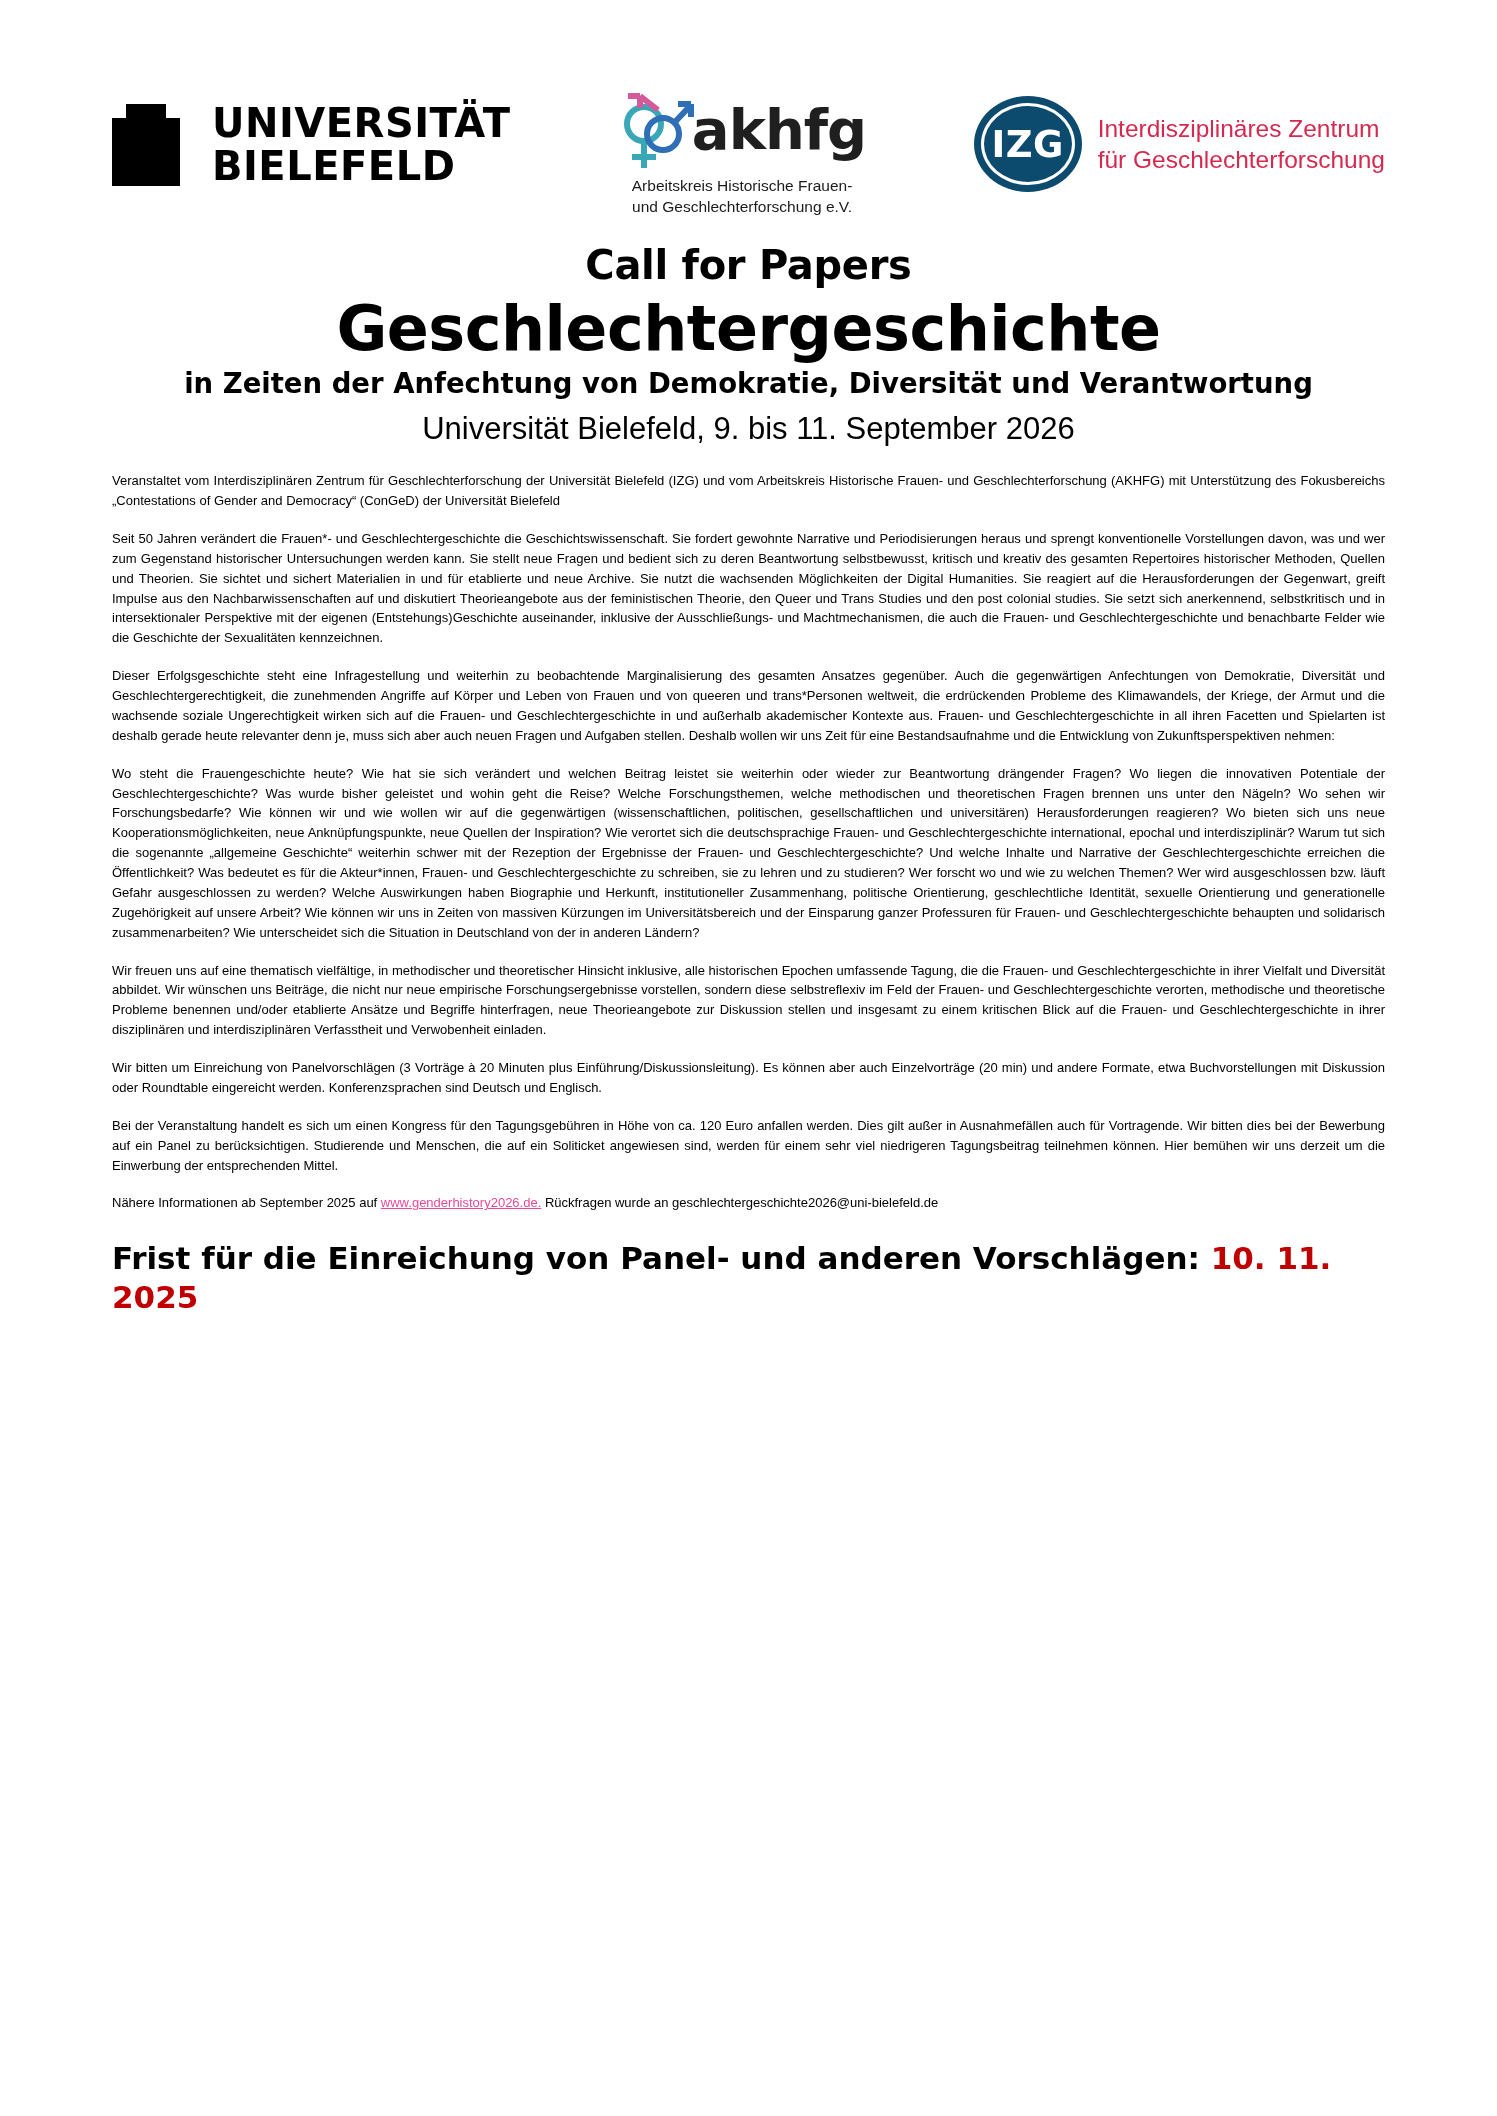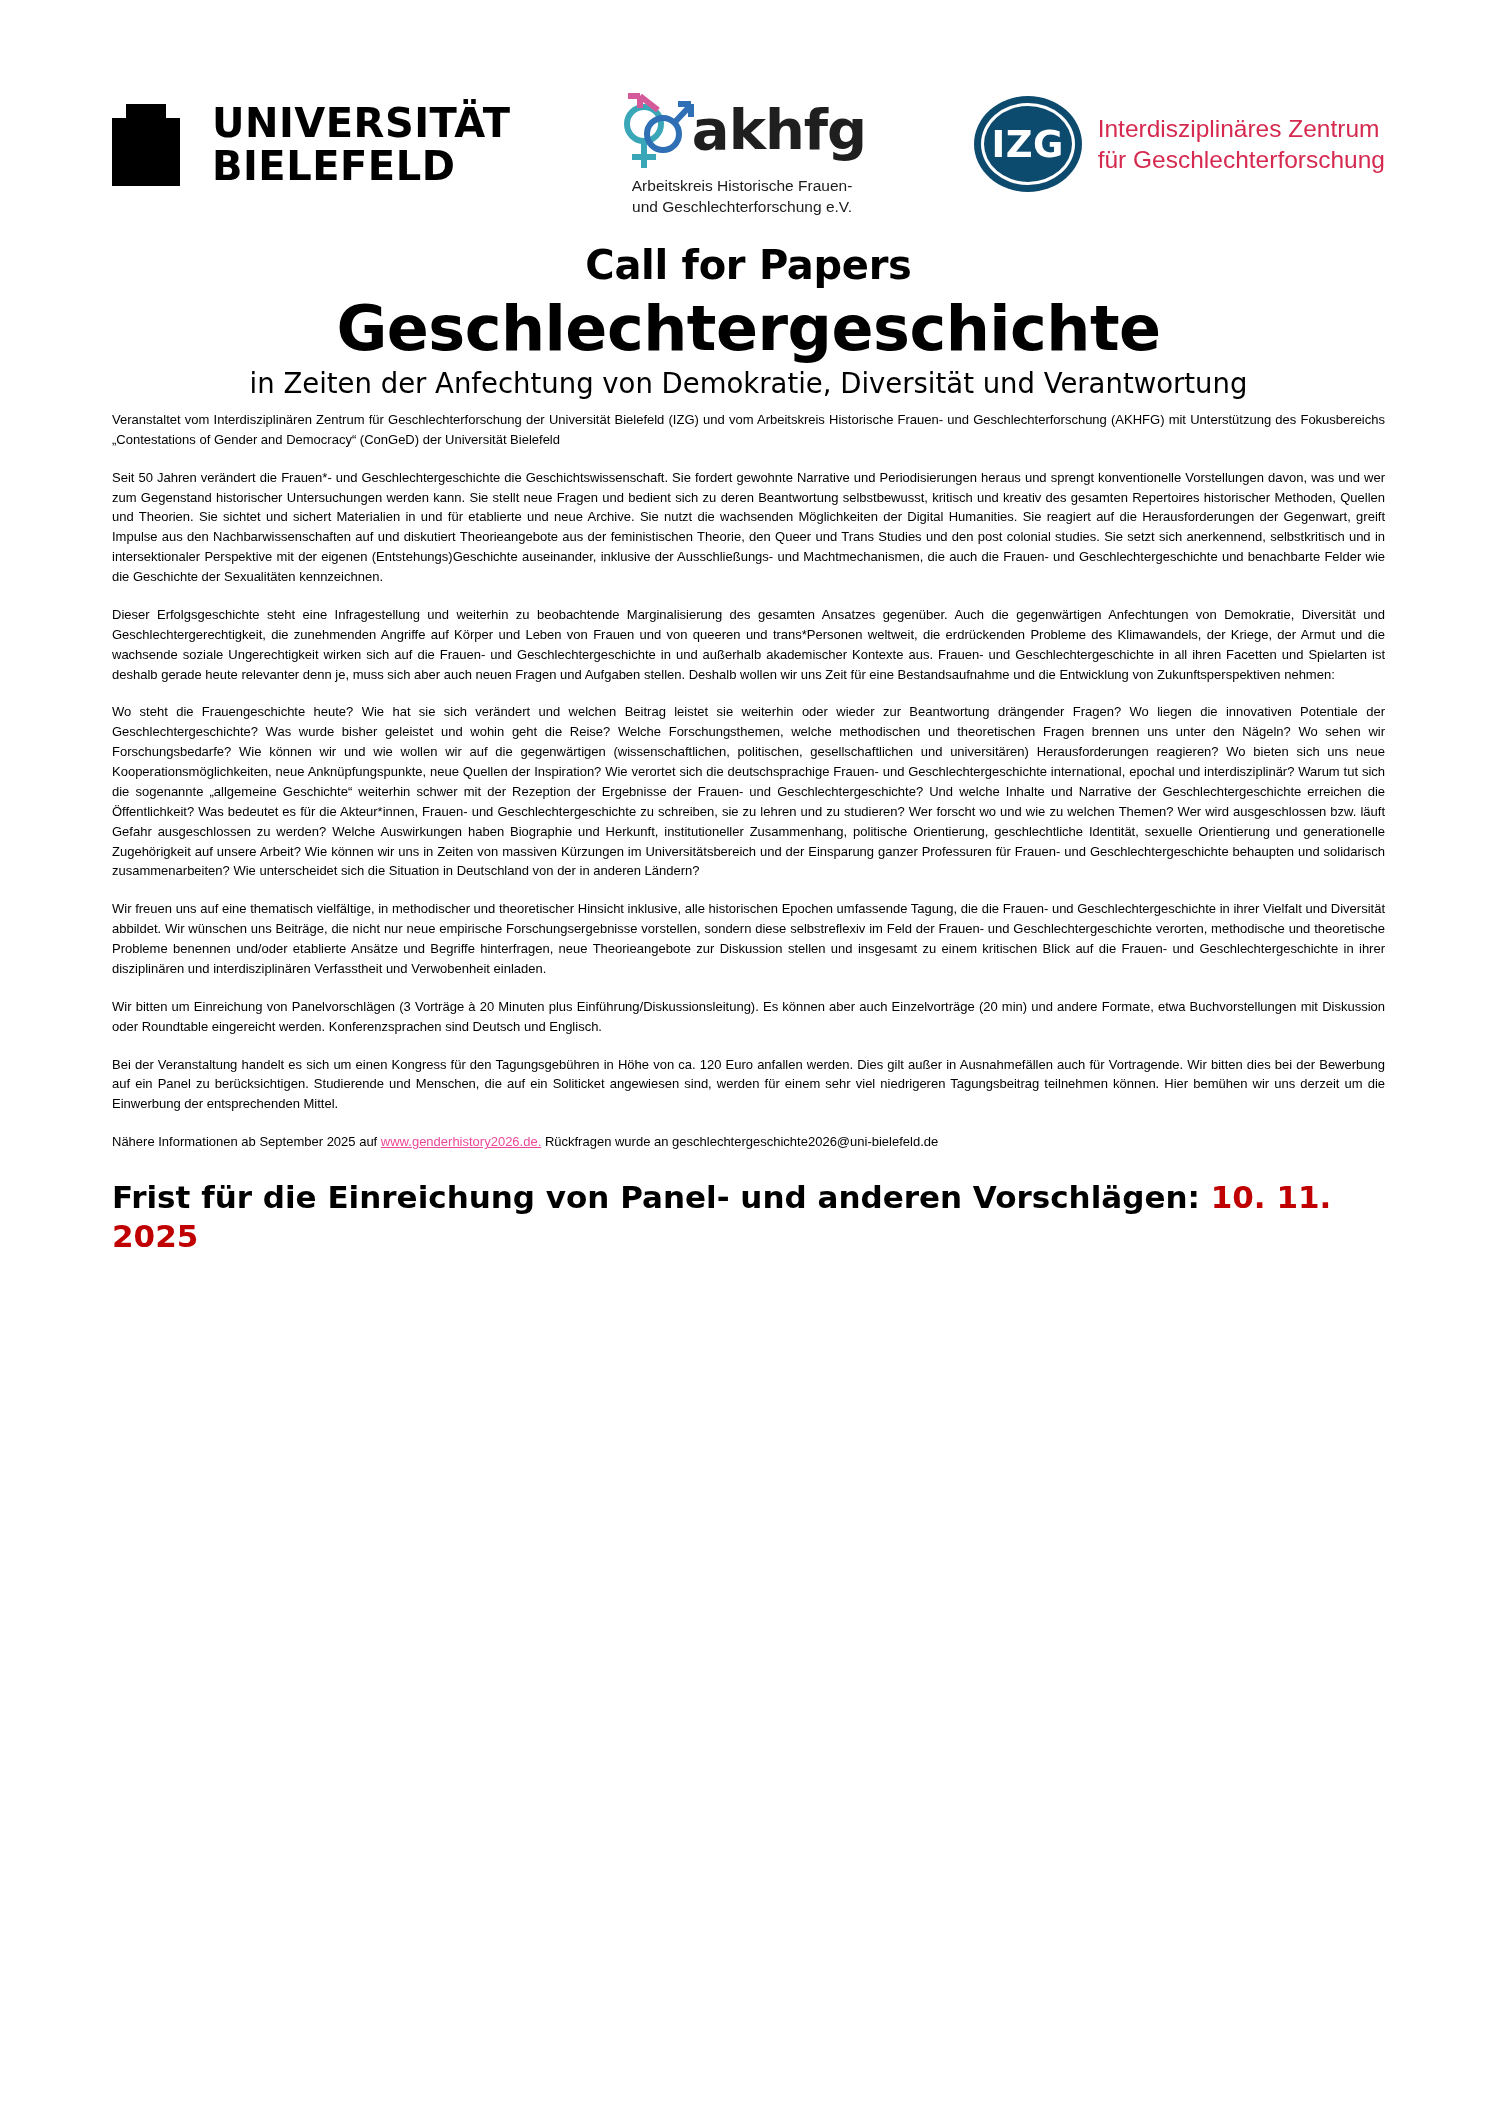--- a/index.html
+++ b/index.html
@@ -144,21 +144,21 @@
   .main-title {
     font-family: "DejaVu Sans", sans-serif;
     font-weight: bold;
     font-size: 62px;
     line-height: 1.05;
     letter-spacing: -0.5px;
     margin: 4px 0 4px 0;
   }
   .subtitle {
     font-family: "DejaVu Sans", sans-serif;
-    font-weight: normal;
+    font-weight: bold;
     font-size: 27.5px;
     line-height: 1.2;
     margin: 6px 0 10px 0;
   }
   .venue {
     font-family: "Liberation Sans", sans-serif;
     font-size: 31px;
     line-height: 1.2;
     margin: 6px 0 24px 0;
   }
@@ -239,20 +239,21 @@
         <div>Interdisziplinäres Zentrum</div>
         <div>für Geschlechterforschung</div>
       </div>
     </div>
   </div>
 
   <div class="title-block">
     <div class="cfp">Call for Papers</div>
     <h1 class="main-title">Geschlechtergeschichte</h1>
     <div class="subtitle">in Zeiten der Anfechtung von Demokratie, Diversität und Verantwortung</div>
+    <div class="venue">Universität Bielefeld, 9. bis 11. September 2026</div>
   </div>
 
   <div class="body-text">
     <p>Veranstaltet vom Interdisziplinären Zentrum für Geschlechterforschung der Universität Bielefeld (IZG) und vom Arbeitskreis Historische Frauen- und Geschlechterforschung (AKHFG) mit Unterstützung des Fokusbereichs „Contestations of Gender and Democracy“ (ConGeD) der Universität Bielefeld</p>
     <p>Seit 50 Jahren verändert die Frauen*- und Geschlechtergeschichte die Geschichtswissenschaft. Sie fordert gewohnte Narrative und Periodisierungen heraus und sprengt konventionelle Vorstellungen davon, was und wer zum Gegenstand historischer Untersuchungen werden kann. Sie stellt neue Fragen und bedient sich zu deren Beantwortung selbstbewusst, kritisch und kreativ des gesamten Repertoires historischer Methoden, Quellen und Theorien. Sie sichtet und sichert Materialien in und für etablierte und neue Archive. Sie nutzt die wachsenden Möglichkeiten der Digital Humanities. Sie reagiert auf die Herausforderungen der Gegenwart, greift Impulse aus den Nachbarwissenschaften auf und diskutiert Theorieangebote aus der feministischen Theorie, den Queer und Trans Studies und den post colonial studies. Sie setzt sich anerkennend, selbstkritisch und in intersektionaler Perspektive mit der eigenen (Entstehungs)Geschichte auseinander, inklusive der Ausschließungs- und Machtmechanismen, die auch die Frauen- und Geschlechtergeschichte und benachbarte Felder wie die Geschichte der Sexualitäten kennzeichnen.</p>
     <p>Dieser Erfolgsgeschichte steht eine Infragestellung und weiterhin zu beobachtende Marginalisierung des gesamten Ansatzes gegenüber. Auch die gegenwärtigen Anfechtungen von Demokratie, Diversität und Geschlechtergerechtigkeit, die zunehmenden Angriffe auf Körper und Leben von Frauen und von queeren und trans*Personen weltweit, die erdrückenden Probleme des Klimawandels, der Kriege, der Armut und die wachsende soziale Ungerechtigkeit wirken sich auf die Frauen- und Geschlechtergeschichte in und außerhalb akademischer Kontexte aus. Frauen- und Geschlechtergeschichte in all ihren Facetten und Spielarten ist deshalb gerade heute relevanter denn je, muss sich aber auch neuen Fragen und Aufgaben stellen. Deshalb wollen wir uns Zeit für eine Bestandsaufnahme und die Entwicklung von Zukunftsperspektiven nehmen:</p>
     <p>Wo steht die Frauengeschichte heute? Wie hat sie sich verändert und welchen Beitrag leistet sie weiterhin oder wieder zur Beantwortung drängender Fragen? Wo liegen die innovativen Potentiale der Geschlechtergeschichte? Was wurde bisher geleistet und wohin geht die Reise? Welche Forschungsthemen, welche methodischen und theoretischen Fragen brennen uns unter den Nägeln? Wo sehen wir Forschungsbedarfe? Wie können wir und wie wollen wir auf die gegenwärtigen (wissenschaftlichen, politischen, gesellschaftlichen und universitären) Herausforderungen reagieren? Wo bieten sich uns neue Kooperationsmöglichkeiten, neue Anknüpfungspunkte, neue Quellen der Inspiration? Wie verortet sich die deutschsprachige Frauen- und Geschlechtergeschichte international, epochal und interdisziplinär? Warum tut sich die sogenannte „allgemeine Geschichte“ weiterhin schwer mit der Rezeption der Ergebnisse der Frauen- und Geschlechtergeschichte? Und welche Inhalte und Narrative der Geschlechtergeschichte erreichen die Öffentlichkeit? Was bedeutet es für die Akteur*innen, Frauen- und Geschlechtergeschichte zu schreiben, sie zu lehren und zu studieren? Wer forscht wo und wie zu welchen Themen? Wer wird ausgeschlossen bzw. läuft Gefahr ausgeschlossen zu werden? Welche Auswirkungen haben Biographie und Herkunft, institutioneller Zusammenhang, politische Orientierung, geschlechtliche Identität, sexuelle Orientierung und generationelle Zugehörigkeit auf unsere Arbeit? Wie können wir uns in Zeiten von massiven Kürzungen im Universitätsbereich und der Einsparung ganzer Professuren für Frauen- und Geschlechtergeschichte behaupten und solidarisch zusammenarbeiten? Wie unterscheidet sich die Situation in Deutschland von der in anderen Ländern?</p>
     <p>Wir freuen uns auf eine thematisch vielfältige, in methodischer und theoretischer Hinsicht inklusive, alle historischen Epochen umfassende Tagung, die die Frauen- und Geschlechtergeschichte in ihrer Vielfalt und Diversität abbildet. Wir wünschen uns Beiträge, die nicht nur neue empirische Forschungsergebnisse vorstellen, sondern diese selbstreflexiv im Feld der Frauen- und Geschlechtergeschichte verorten, methodische und theoretische Probleme benennen und/oder etablierte Ansätze und Begriffe hinterfragen, neue Theorieangebote zur Diskussion stellen und insgesamt zu einem kritischen Blick auf die Frauen- und Geschlechtergeschichte in ihrer disziplinären und interdisziplinären Verfasstheit und Verwobenheit einladen.</p>
     <p>Wir bitten um Einreichung von Panelvorschlägen (3 Vorträge à 20 Minuten plus Einführung/Diskussionsleitung). Es können aber auch Einzelvorträge (20 min) und andere Formate, etwa Buchvorstellungen mit Diskussion oder Roundtable eingereicht werden. Konferenzsprachen sind Deutsch und Englisch.</p>
     <p>Bei der Veranstaltung handelt es sich um einen Kongress für den Tagungsgebühren in Höhe von ca. 120 Euro anfallen werden.  Dies gilt außer in Ausnahmefällen auch für Vortragende. Wir bitten dies bei der Bewerbung auf ein Panel zu berücksichtigen. Studierende und Menschen, die auf ein Soliticket angewiesen sind, werden für einem sehr viel niedrigeren Tagungsbeitrag teilnehmen können. Hier bemühen wir uns derzeit um die Einwerbung der entsprechenden Mittel.</p>

